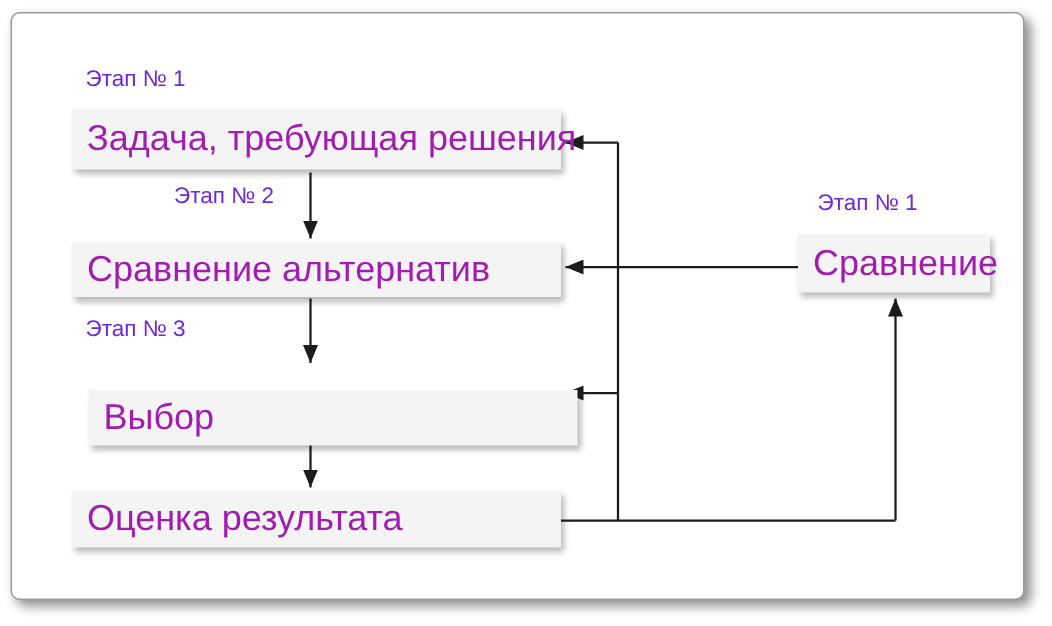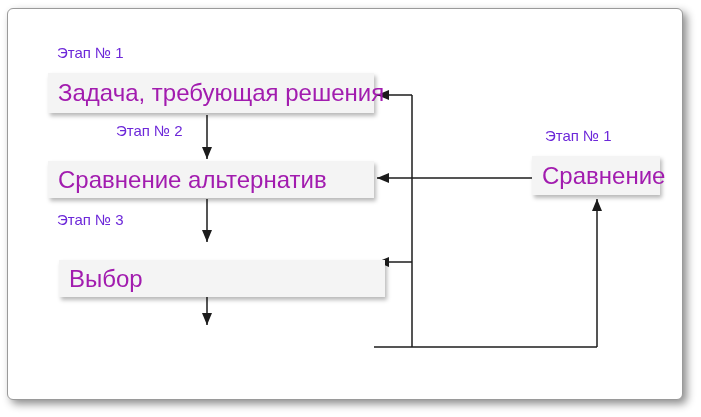--- a/index.html
+++ b/index.html
@@ -89,15 +89,16 @@
   </svg>
 
   <div class="stage-label" id="label-1">Этап № 1</div>
   <div class="stage-label" id="label-2">Этап № 2</div>
   <div class="stage-label" id="label-3">Этап № 3</div>
   <div class="stage-label" id="label-5">Этап № 1</div>
 
   <div class="flow-box" id="box-1">Задача, требующая решения</div>
   <div class="flow-box" id="box-2">Сравнение альтернатив</div>
   <div class="flow-box" id="box-3">Выбор</div>
+  <div class="flow-box" id="box-4">Оценка результата</div>
   <div class="flow-box" id="box-5">Сравнение</div>
 
 </div>
 
 </body></html>

